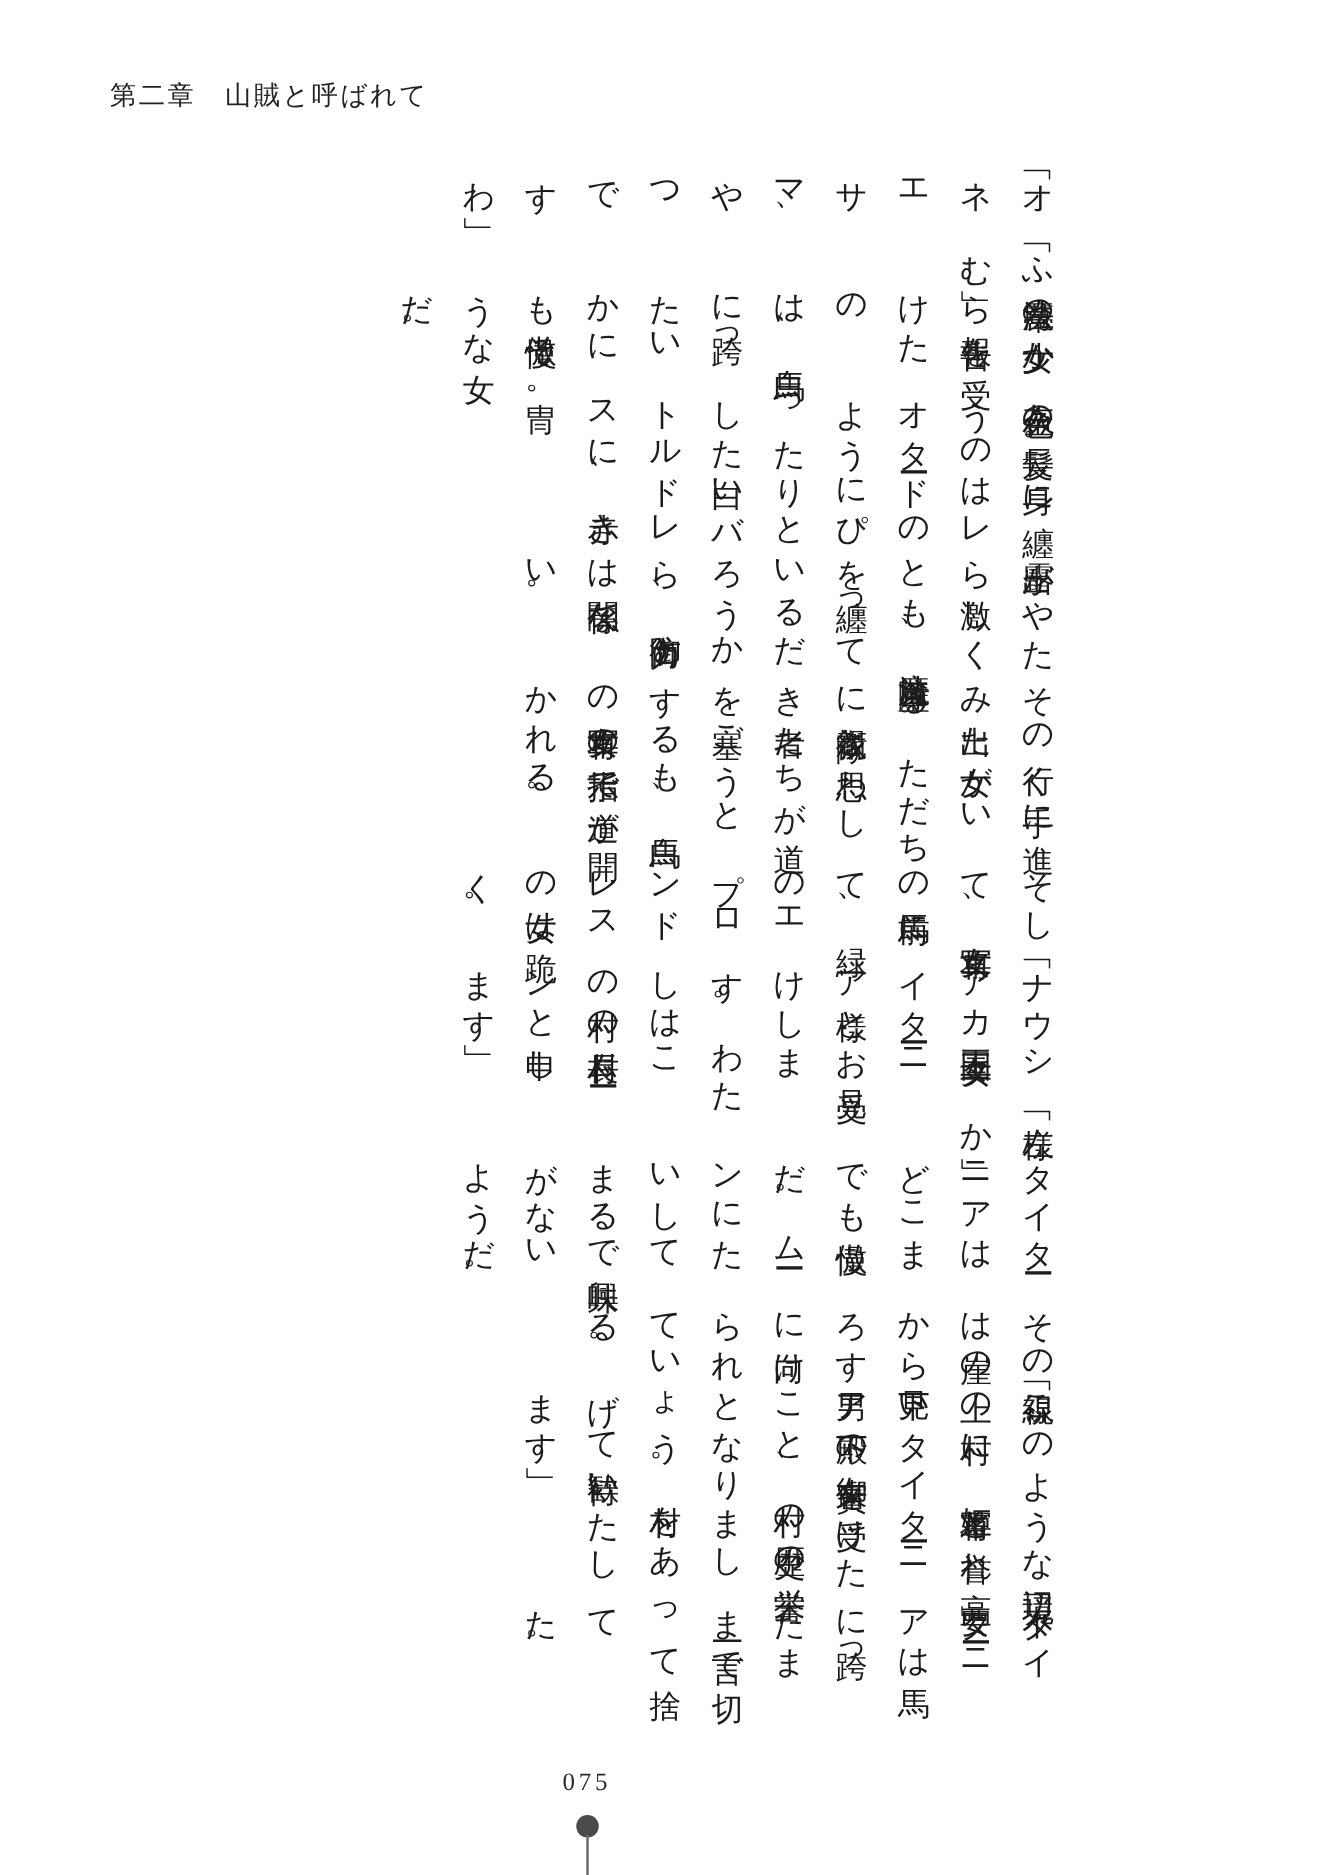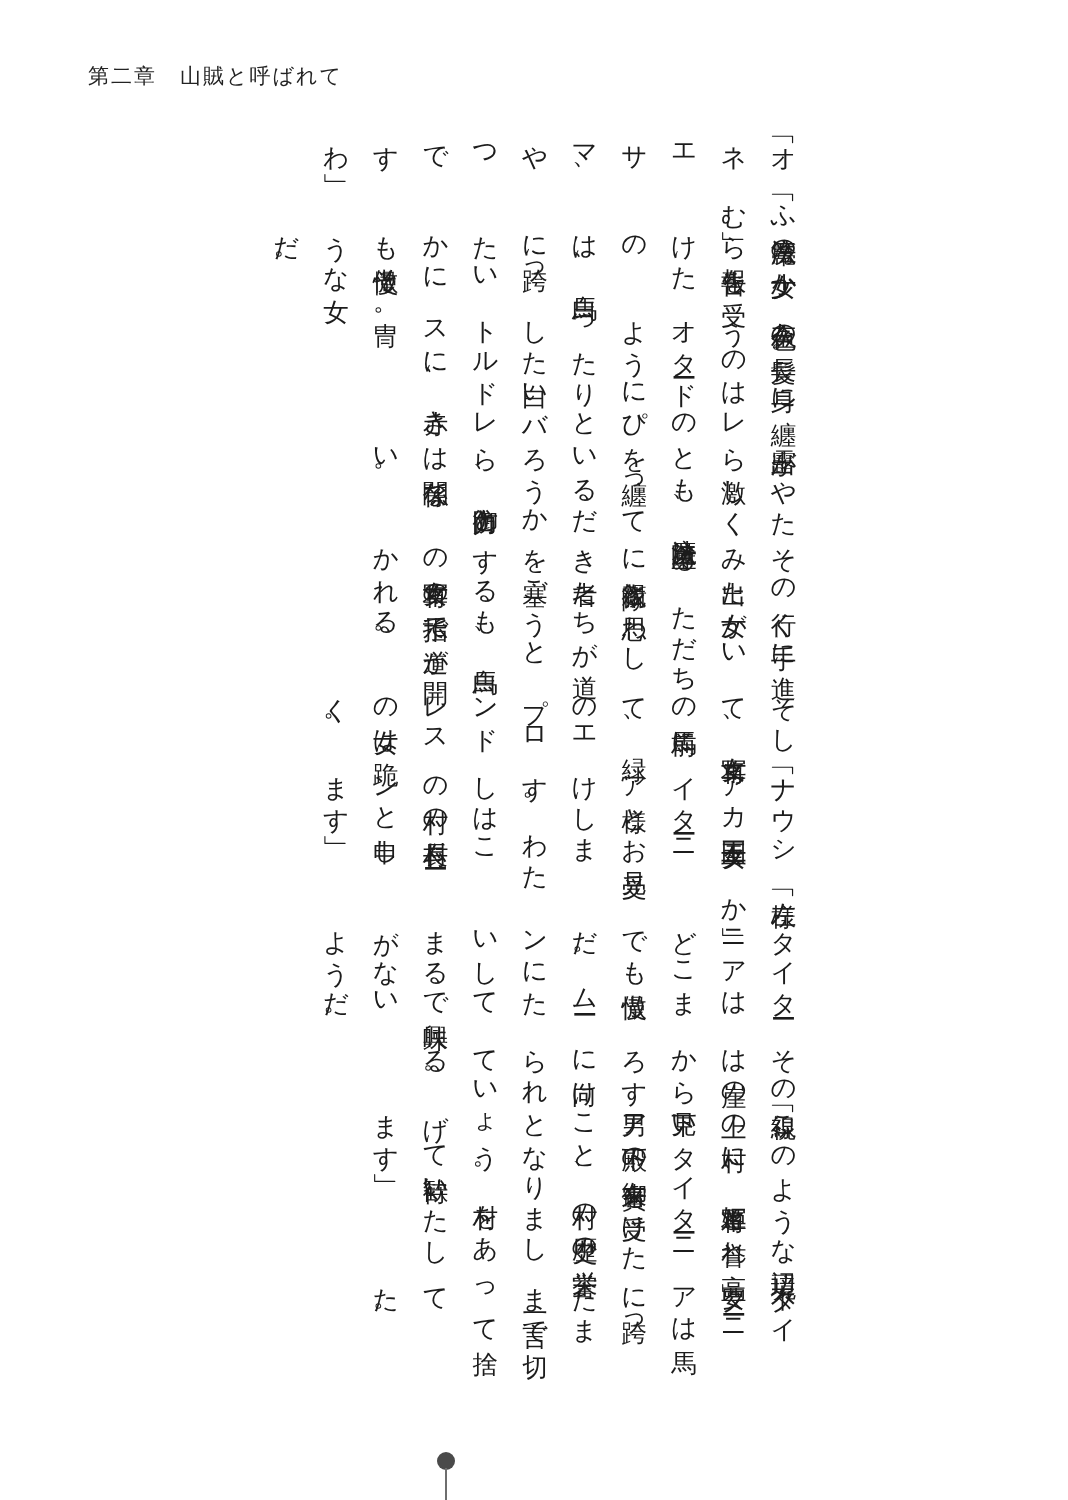--- a/index.html
+++ b/index.html
@@ -8,20 +8,21 @@
     background: #ffffff;
   }
   .page {
     position: relative;
     width: 892px;
     height: 1500px;
     background: #ffffff;
     overflow: hidden;
     font-family: "Liberation Serif", "DejaVu Serif", serif;
     color: #1a1a1a;
+    padding-left: 47px;
   }
 
   
   .running-header {
     position: absolute;
     top: 62px;
     left: 88px;
     font-size: 21px;
     letter-spacing: 2px;
     color: #232323;
@@ -115,19 +116,20 @@
       <p class="indent">そして、女将軍の馬前にて、緑のエプロンドレスの女は跪く。</p>
       <p class="noindent">「ナウシアカ王国王女タイターニア様とお見受けします。わたしはこの村の村長ムーンと申します」</p>
       <p class="noindent">「左様か」</p>
       <p class="indent">タイターニアはどこまでも傲慢だ。ムーンにたいしてまるで興味がないようだ。</p>
       <p class="noindent">その視線は崖の上から見下ろす男に向けられている。</p>
       <p class="noindent">「このような辺境の村に、姫将軍と誉れ高いタイターニア殿下の御来賓を受けたこと、村の歴史の栄誉となりましょう。村をあげて歓待いたします」</p>
       <p class="noindent">「不要」</p>
       <p class="indent">タイターニアは馬に跨ったまま一言で切って捨てた。</p>
     </div>
 
+  <div class="page-number">075</div>
 
   <div class="bottom-mark">
     <div class="dot"></div>
     <div class="stem"></div>
   </div>
 
 </div>
 
 </body></html>

